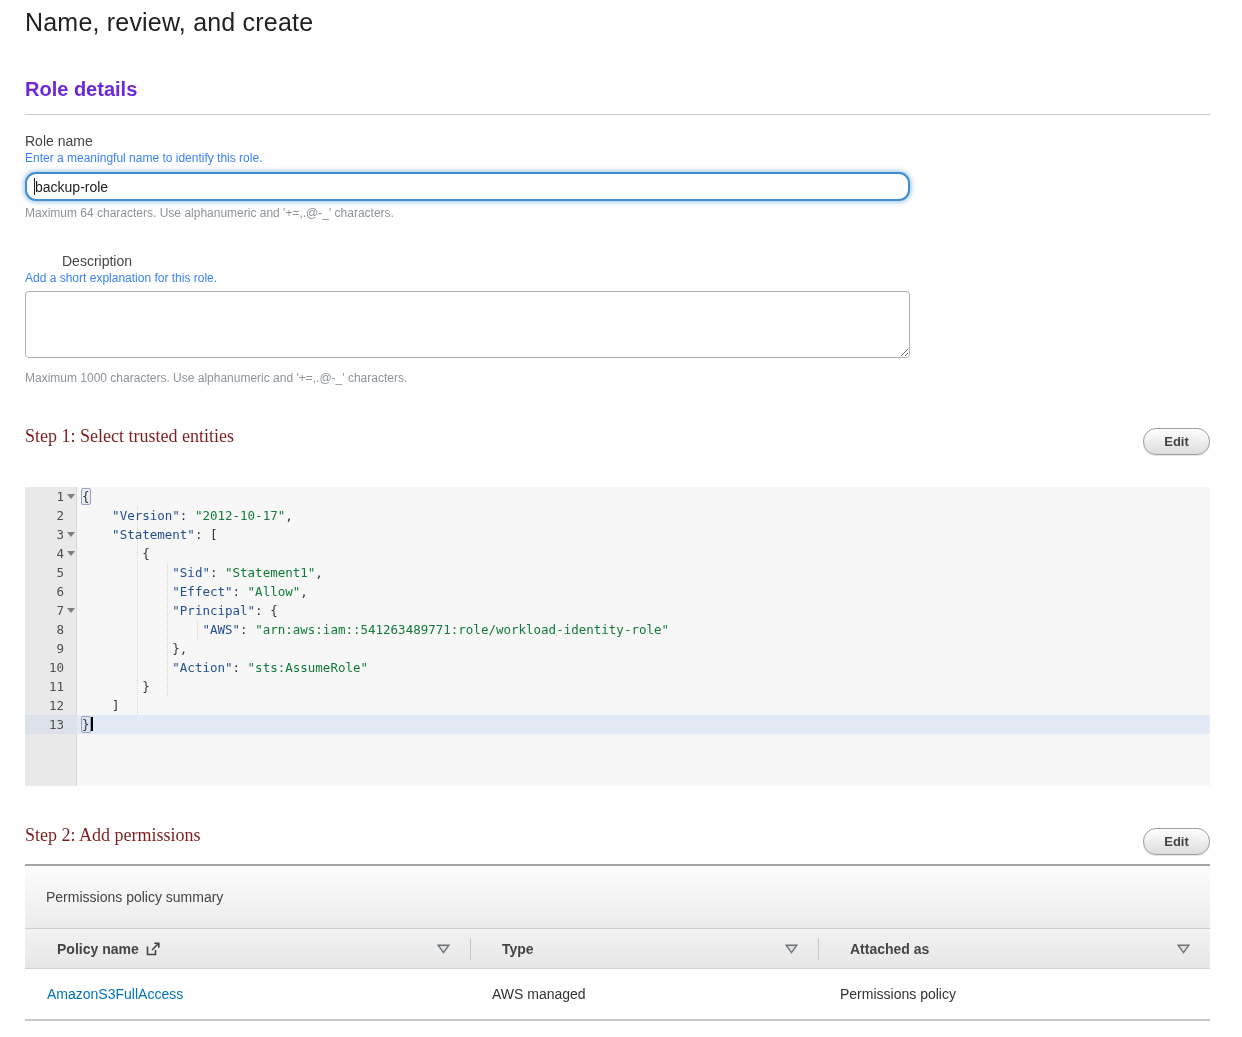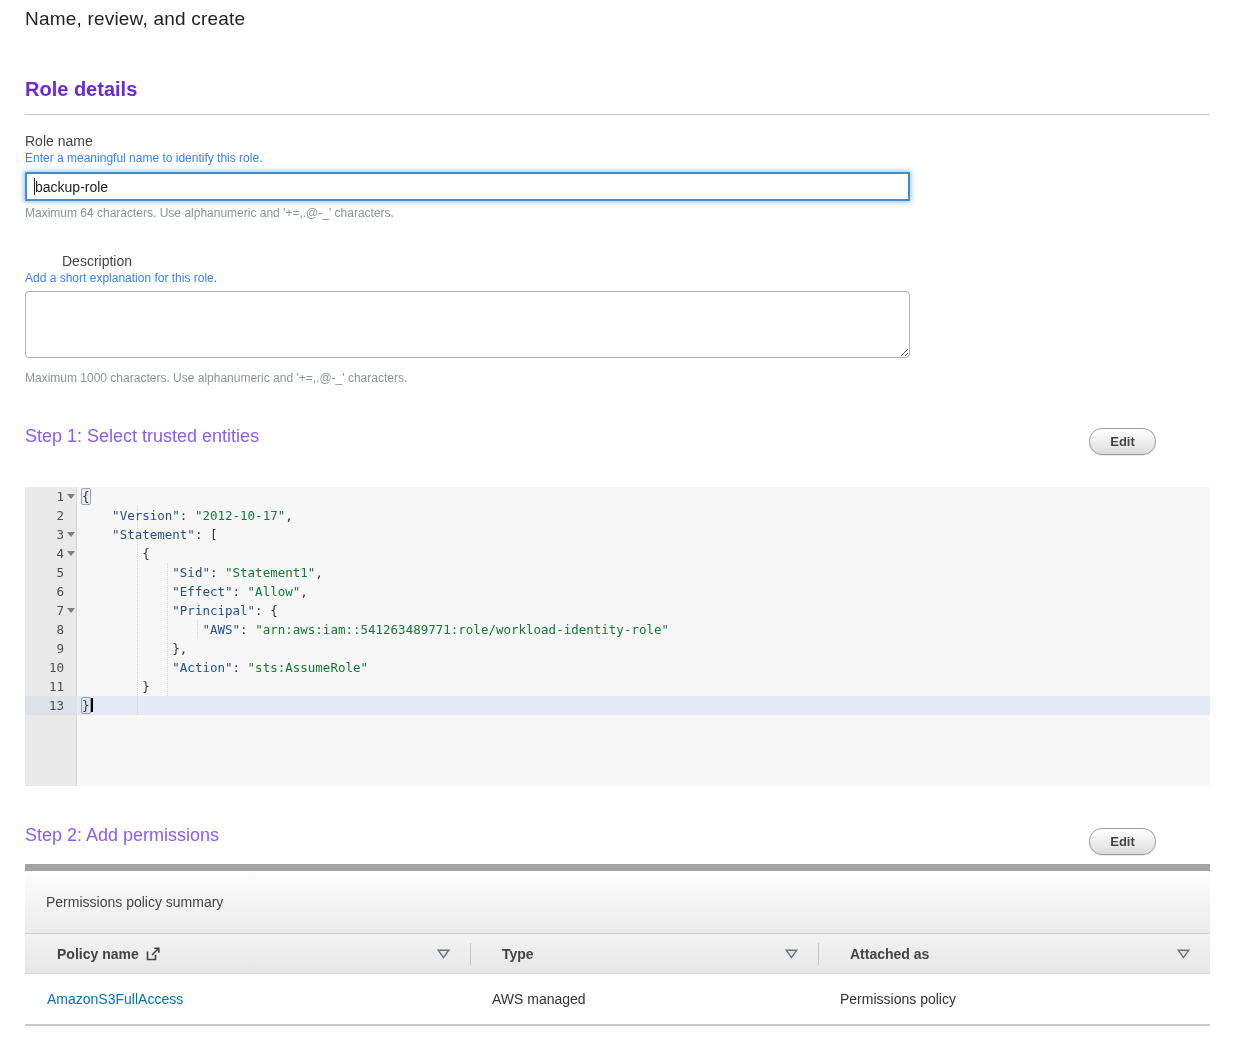--- a/index.html
+++ b/index.html
@@ -1,39 +1,39 @@
 <!DOCTYPE html>
 <html><head>
 <meta charset="utf-8">
 <style>
   * { margin:0; padding:0; box-sizing:border-box; }
   html,body { background:#ffffff; }
   body { font-family:"Liberation Sans", sans-serif; color:#222; }
   .page { position:relative; width:1242px; height:1037px; background:#fff; overflow:hidden; }
 
-  .page-title { position:absolute; left:25px; top:8px; font-size:19px; font-weight:400; color:#222; letter-spacing:0.2px; }
+  .page-title { position:absolute; left:25px; top:8px; font-size:25px; font-weight:400; color:#222; letter-spacing:0.2px; }
   .section-heading { position:absolute; left:25px; font-size:20px; font-weight:700; color:#6d28d9; }
   .hr { position:absolute; left:25px; width:1185px; height:0; border-top:1px solid #c9c9c9; }
 
   .field-label { position:absolute; left:25px; font-size:14px; color:#444; }
   .field-helper { position:absolute; left:25px; font-size:12px; color:#3b82f6; }
   .field-constraint { position:absolute; left:25px; font-size:12px; color:#8d9499; }
 
   .input-wrap { position:absolute; left:25px; top:172px; width:885px; height:29px; }
-  .role-name-input { width:100%; height:100%; border:2px solid #3e8ed0; border-radius:0;
+  .role-name-input { width:100%; height:100%; border:2px solid #3e8ed0; border-radius:11px;
     box-shadow:0 0 5px 1px rgba(62,142,208,0.55); padding:0 8px; font-size:14px; color:#222;
     font-family:"Liberation Sans", sans-serif; outline:none; background:#fff; }
   .caret-line { position:absolute; left:9px; top:6px; width:1px; height:17px; background:#222; }
 
   .desc-textarea { position:absolute; left:25px; top:291px; width:885px; height:67px;
     border:1px solid #aeb3b7; border-radius:4px; resize:both; font-family:"Liberation Sans", sans-serif;
     font-size:14px; padding:6px 8px; color:#222; outline:none; }
 
-  .step-heading { position:absolute; left:25px; font-size:18px; font-weight:400; color:#8b5cf6; }
-  .edit-btn { position:absolute; left:1089px; width:67px; height:27px;
+  .step-heading { position:absolute; left:25px; font-size:18px; font-weight:400; color:#7f1d1d;font-family:Liberation Serif, serif; }
+  .edit-btn { position:absolute; left:1143px; width:67px; height:27px;
     background:linear-gradient(#ffffff,#dddddd); border:1px solid #9d9d9d; border-radius:13px;
     font-family:"Liberation Sans", sans-serif; font-size:13px; font-weight:700; color:#444;
     box-shadow:0 1px 1px rgba(0,0,0,0.1); cursor:pointer; }
 
   
   .editor { position:absolute; left:25px; top:487px; width:1185px; height:299px; background:#f7f7f7;
     font-family:"DejaVu Sans Mono","Liberation Mono",monospace; font-size:12.5px; line-height:19px; }
   .gutter-bg { position:absolute; left:0; top:0; width:52px; height:299px; background:#e9e9e9; border-right:1px solid #d6d6d6; }
   .code-row { position:relative; display:flex; height:19px; }
   .gutter-cell { width:52px; flex:0 0 52px; display:flex; justify-content:flex-end; align-items:center;
@@ -45,21 +45,21 @@
   .code-row.active .row-hl { position:absolute; left:0; top:0; width:1185px; height:19px; background:#e4eaf5; z-index:0; }
   .code-row.active .gutter-cell { background:#dde2ea; }
   .tok-key { color:#24508f; }
   .tok-str { color:#117a38; }
   .tok-punc { color:#333; }
   .tok-brkt { border:1px solid #96a3c6; border-radius:2px; background:rgba(185,200,228,0.18); margin:-1px; }
   .code-caret { display:inline-block; width:2px; height:14px; background:#000; vertical-align:-2px; margin-left:1px; }
   .indent-guide { position:absolute; width:0; border-left:1px dotted #d3d3c6; z-index:1; }
 
   
-  .panel { position:absolute; left:25px; top:864px; width:1185px; border-top:7px solid #a3a3a3; }
+  .panel { position:absolute; left:25px; top:864px; width:1185px; border-top:2px solid #a3a3a3; }
   .panel-band { height:63px; background:linear-gradient(#fdfdfd,#ebebeb); border-bottom:1px solid #cccccc;
     display:flex; align-items:center; padding-left:21px; font-size:14px; color:#444; }
   .tbl-header { display:grid; grid-template-columns:445px 348px 392px; height:40px;
     background:linear-gradient(#f2f2f2,#e7e7e7); border-bottom:1px solid #d2d2d2; }
   .tbl-hcell { position:relative; display:flex; align-items:center; padding:0 20px 0 32px; font-size:14px; font-weight:700; color:#444; }
   .tbl-hcell + .tbl-hcell::before { content:""; position:absolute; left:0; top:9px; height:22px; border-left:1px solid #c6c6c6; }
   .tbl-hcell .spacer { flex:1; }
   .filter-tri { flex:0 0 auto; }
   .tbl-row { display:grid; grid-template-columns:445px 348px 392px; height:52px; background:#fff; border-bottom:2px solid #c6cacd; }
   .tbl-cell { display:flex; align-items:center; padding:0 20px 0 22px; font-size:14px; color:#333; }
@@ -176,20 +176,27 @@
           </div>
           <div class="code-cell"><span class="tok-punc">            </span><span class="tok-key">"Action"</span><span class="tok-punc">: </span><span class="tok-str">"sts:AssumeRole"</span></div>
         </div>
         <div class="code-row">
           <div class="gutter-cell">
             <span class="num">11</span>
             <span class="fold"></span>
           </div>
           <div class="code-cell"><span class="tok-punc">        }</span></div>
         </div>
+        <div class="code-row">
+          <div class="gutter-cell">
+            <span class="num">12</span>
+            <span class="fold"></span>
+          </div>
+          <div class="code-cell"><span class="tok-punc">    ]</span></div>
+        </div>
         <div class="code-row active">
           <div class="row-hl"></div>
           <div class="gutter-cell">
             <span class="num">13</span>
             <span class="fold"></span>
           </div>
           <div class="code-cell"><span class="tok-brkt">}</span><span class="code-caret"></span></div>
         </div>
       </div>
   </div>

